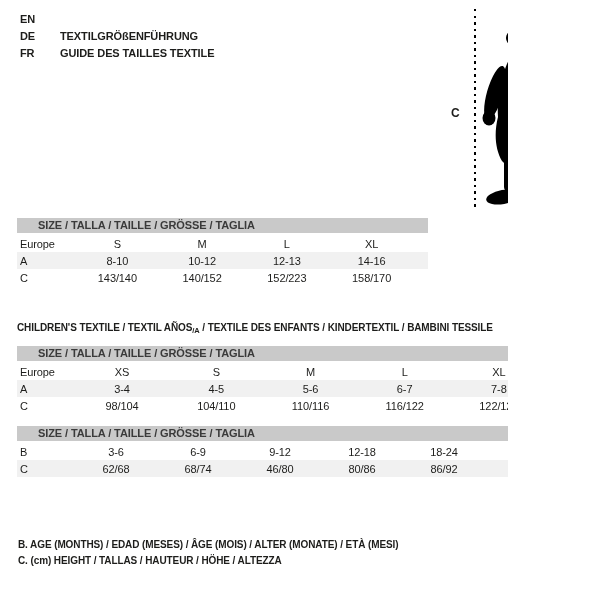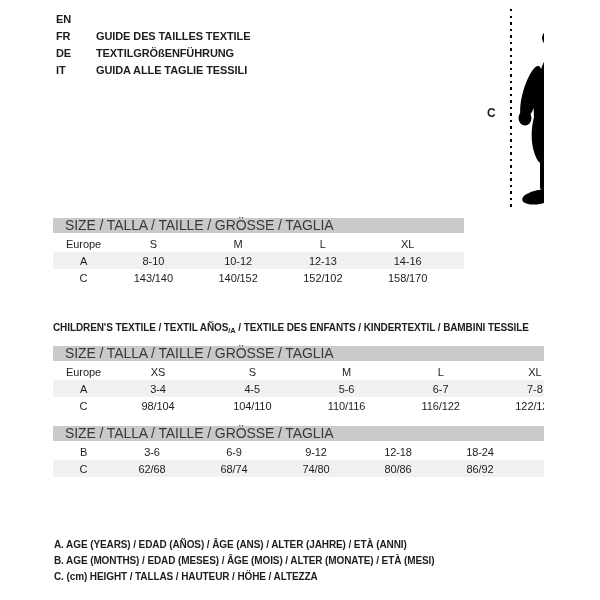--- a/index.html
+++ b/index.html
@@ -4,21 +4,21 @@
 <style>
   :root{
     --bar-bg:#c9c9c9;
     --row-bg:#f1f1f1;
     --ink:#1d1d1b;
     --bar-ink:#3a3a3a;
   }
   html,body{margin:0;padding:0;background:#fff;}
   .page{
     position:relative;width:508px;height:600px;background:#fff;overflow:hidden;
-    font-family:"Liberation Sans",sans-serif;color:var(--ink);margin-left:36px;
+    font-family:"Liberation Sans",sans-serif;color:var(--ink);
     -webkit-font-smoothing:antialiased;
   }
 
   
   .langs{position:absolute;top:11px;left:20px;}
   .lang-row{display:flex;height:17px;line-height:17px;font-weight:bold;font-size:11px;letter-spacing:-0.1px;white-space:nowrap;}
   .lang-row .code{width:40px;flex:0 0 40px;}
 
   
   .figure{position:absolute;top:6px;left:448px;width:145px;height:210px;}
@@ -37,59 +37,55 @@
 
   .tbl-title{
     font-size:10px;font-weight:bold;letter-spacing:-0.1px;line-height:12px;
     margin-bottom:11px;white-space:nowrap;
   }
   .babies .tbl-title{line-height:15px;margin-bottom:7px;}
   .tbl-title .sub{font-size:7.5px;position:relative;top:2px;}
 
   .size-bar{
     height:15px;line-height:15px;background:var(--bar-bg);color:var(--bar-ink);
-    font-size:14px;font-weight:normal;letter-spacing:-0.1px;padding-left:12px;
+    font-size:11px;font-weight:bold;letter-spacing:-0.1px;padding-left:21px;
     margin-bottom:2px;white-space:nowrap;
   }
 
   table.size-table{width:100%;border-collapse:collapse;table-layout:fixed;}
   table.size-table td{
     height:17px;padding:0;font-size:11px;letter-spacing:-0.1px;
     text-align:center;white-space:nowrap;vertical-align:middle;color:var(--ink);
   }
-  table.size-table td.lbl{width:55px;text-align:center;padding-left:3px;}
+  table.size-table td.lbl{width:55px;text-align:left;padding-left:3px;}
   table.size-table tr.shaded{background:var(--row-bg);}
   .junior   td.pad{width:14px;}
   .children td.pad{width:45px;}
   .babies   td.pad{width:24px;}
 
   
   .notes{position:absolute;left:18px;top:537px;}
   .note{font-size:10px;font-weight:bold;letter-spacing:-0.1px;line-height:16px;white-space:nowrap;}
 </style>
 </head>
 <body>
 
 <div class="page">
 
   <div class="langs">
     <div class="lang-row">
       <span class="code">EN</span>
-    </div>
-    <div class="lang-row">
-      <span class="code">FR</span>
-      <span class="ltitle">GUIDE DES TAILLES TEXTILE</span>
     </div>
     <div class="lang-row">
       <span class="code">DE</span>
       <span class="ltitle">TEXTILGRÖßENFÜHRUNG</span>
     </div>
     <div class="lang-row">
-      <span class="code">IT</span>
-      <span class="ltitle">GUIDA ALLE TAGLIE TESSILI</span>
+      <span class="code">FR</span>
+      <span class="ltitle">GUIDE DES TAILLES TEXTILE</span>
     </div>
   </div>
 
   <div class="figure">
     <span class="c-label">C</span>
     <div class="dotted-line"></div>
     <svg class="baby-svg" width="95" height="202" viewBox="0 0 95 202" xmlns="http://www.w3.org/2000/svg">
       <g fill="#000">
 
         <ellipse cx="52" cy="27" rx="19" ry="21.5"></ellipse>
@@ -143,21 +139,21 @@
             <td>8-10</td>
             <td>10-12</td>
             <td>12-13</td>
             <td>14-16</td>
             <td class="pad"></td>
           </tr>
           <tr>
             <td class="lbl">C</td>
             <td>143/140</td>
             <td>140/152</td>
-            <td>152/102</td>
+            <td>152/223</td>
             <td>158/170</td>
             <td class="pad"></td>
           </tr>
         </tbody>
     </table>
   </section>
 
   <section class="tbl-section children">
     <div class="tbl-title"><span>CHILDREN'S TEXTILE / TEXTIL AÑOS</span><span class="sub">/A</span><span> / TEXTILE DES ENFANTS / KINDERTEXTIL / BAMBINI TESSILE</span></div>
     <div class="size-bar">SIZE / TALLA / TAILLE / GRÖSSE / TAGLIA</div>
@@ -205,29 +201,28 @@
             <td>9-12</td>
             <td>12-18</td>
             <td>18-24</td>
             <td>24-36</td>
             <td class="pad"></td>
           </tr>
           <tr class="shaded">
             <td class="lbl">C</td>
             <td>62/68</td>
             <td>68/74</td>
-            <td>74/80</td>
+            <td>46/80</td>
             <td>80/86</td>
             <td>86/92</td>
             <td>92/98</td>
             <td class="pad"></td>
           </tr>
         </tbody>
     </table>
   </section>
 
   <div class="notes">
-    <div class="note">A. AGE (YEARS) / EDAD (AÑOS) / ÂGE (ANS) / ALTER (JAHRE) / ETÀ (ANNI)</div>
     <div class="note">B. AGE (MONTHS) / EDAD (MESES) / ÂGE (MOIS) / ALTER (MONATE) / ETÀ (MESI)</div>
     <div class="note">C. (cm) HEIGHT / TALLAS / HAUTEUR / HÖHE / ALTEZZA</div>
   </div>
 
 </div>
 
 </body></html>

